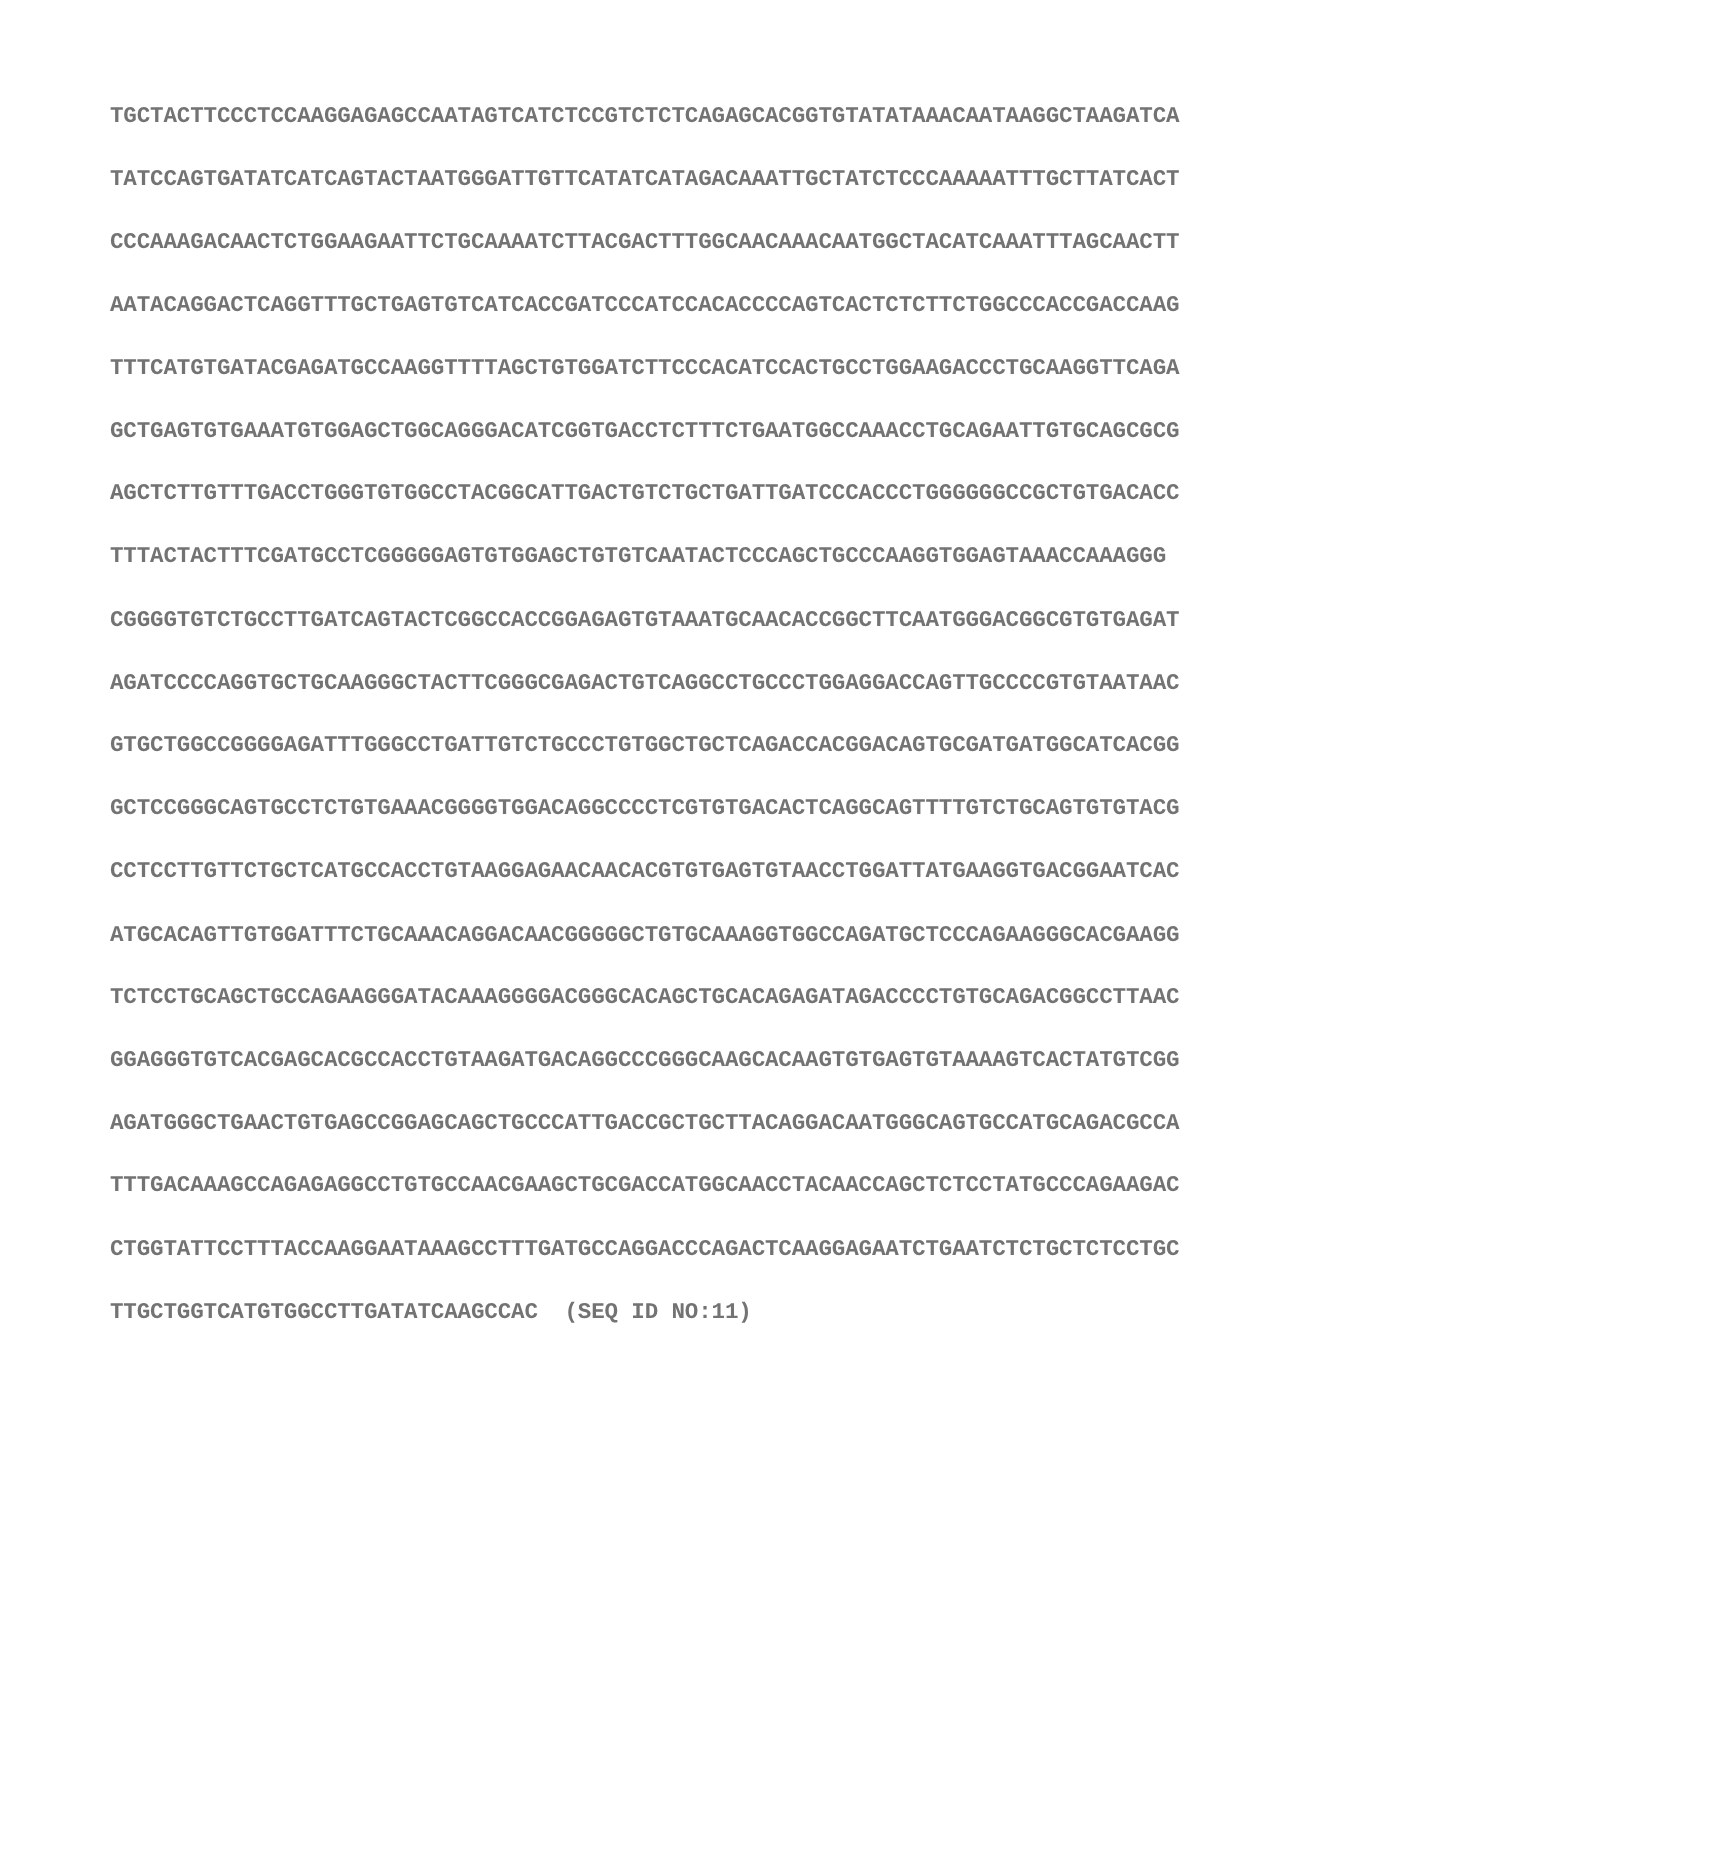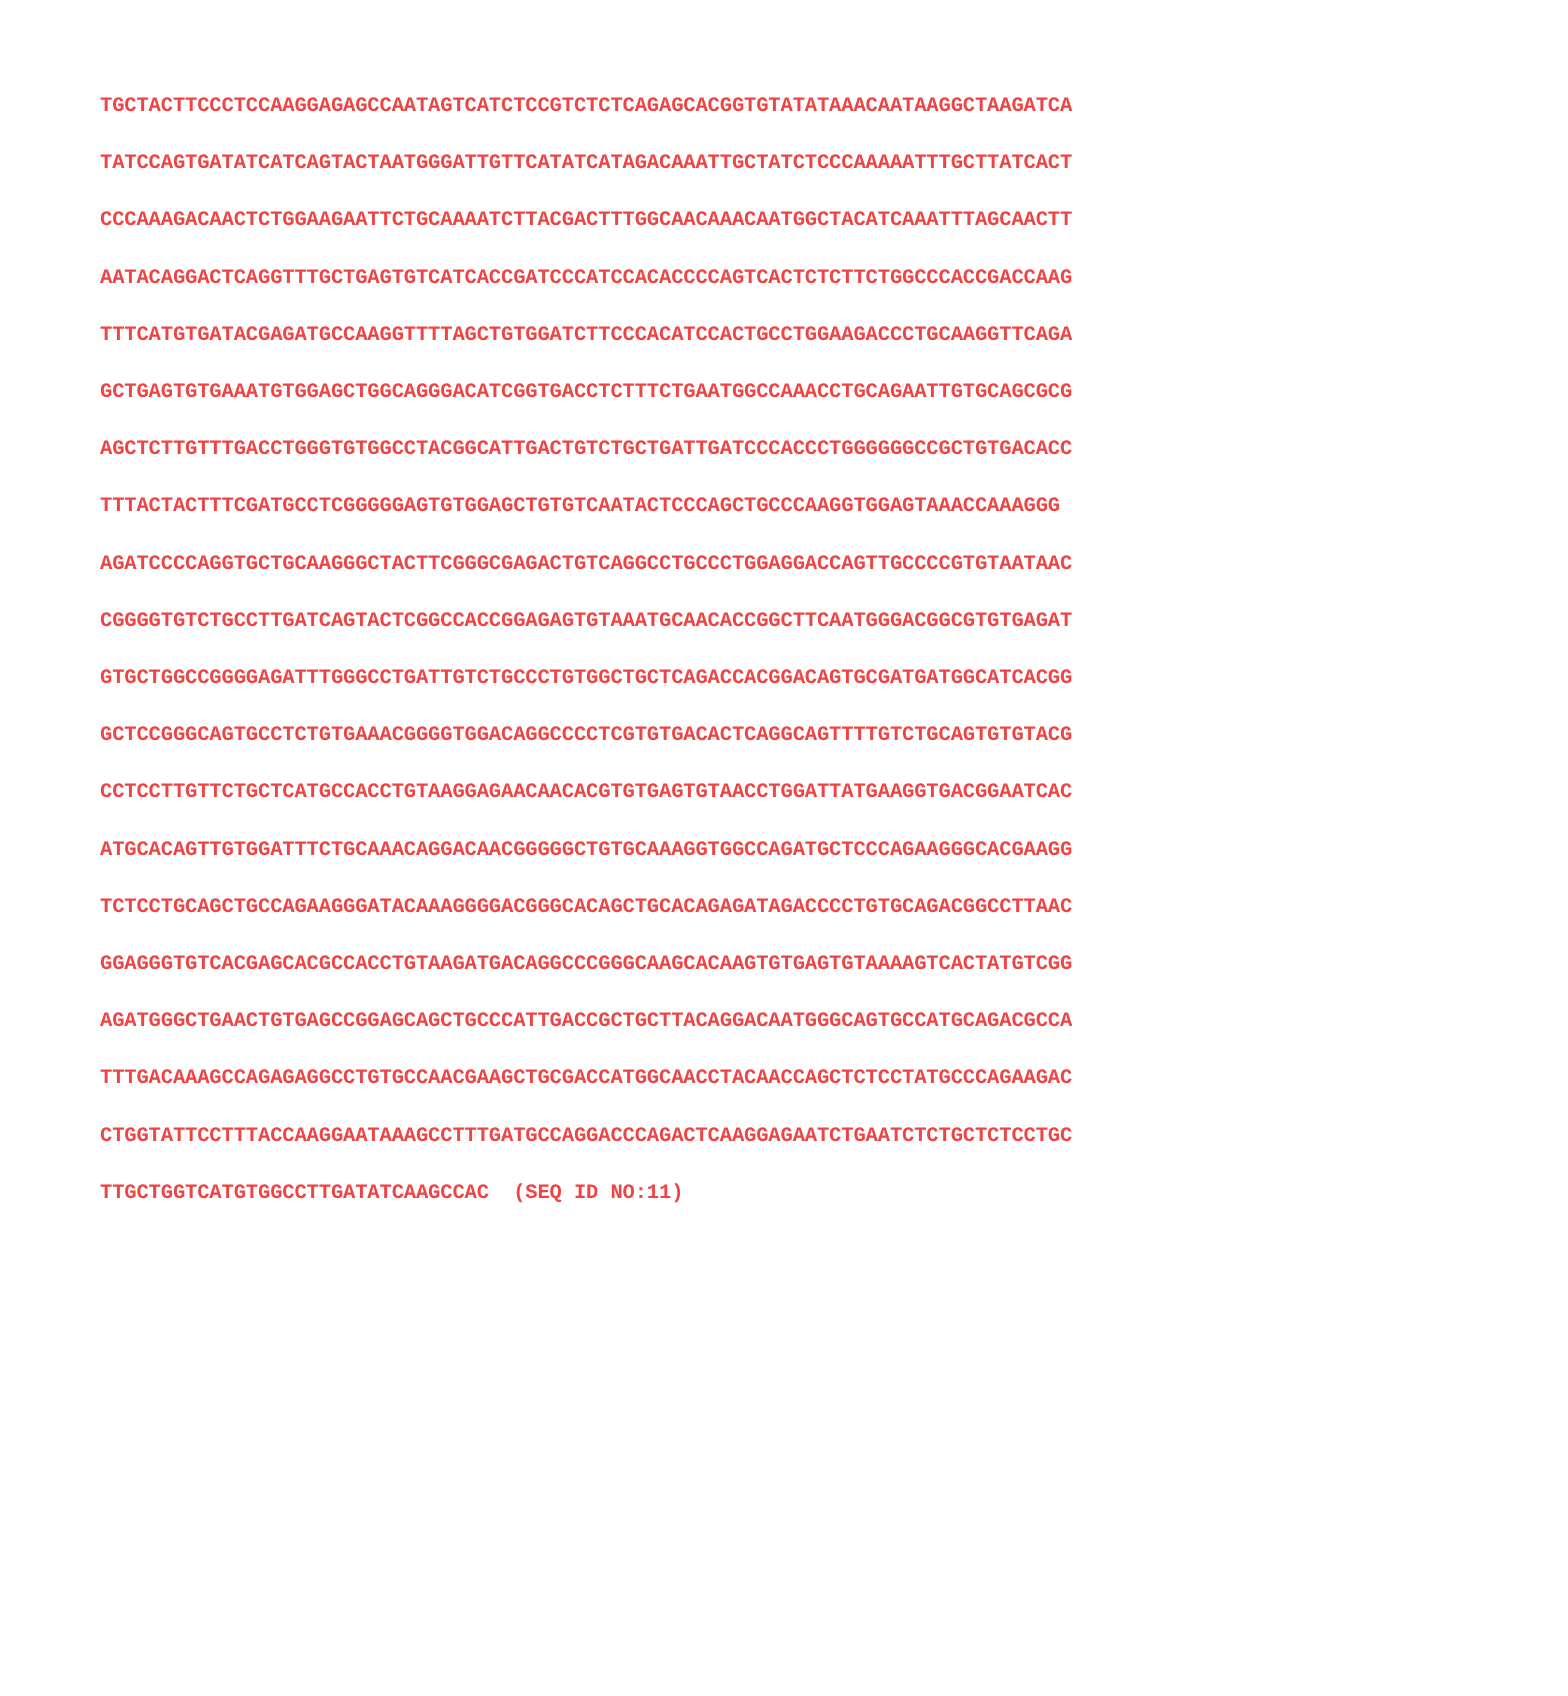--- a/index.html
+++ b/index.html
@@ -24,21 +24,21 @@
   .sequence-block {
     margin: 0 0 0 100px;
     width: 1380px;
   }
   .seq-line {
     font-family: "Liberation Mono", monospace;
     font-size: 20.5px;
     line-height: 57.2px;
     letter-spacing: -0.15px;
     white-space: pre;
-    color: #ef4444;
+    color: #737373;
     font-weight: 700;
     -webkit-font-smoothing: none;
     text-rendering: geometricPrecision;
   }
   .seq-line.last {
     letter-spacing: -0.15px;
   }
 </style>
 </head>
 <body>
@@ -46,22 +46,22 @@
 <div class="page">
   <div class="sequence-block">
     <div class="seq-line">TGCTACTTCCCTCCAAGGAGAGCCAATAGTCATCTCCGTCTCTCAGAGCACGGTGTATATAAACAATAAGGCTAAGATCA</div>
     <div class="seq-line">TATCCAGTGATATCATCAGTACTAATGGGATTGTTCATATCATAGACAAATTGCTATCTCCCAAAAATTTGCTTATCACT</div>
     <div class="seq-line">CCCAAAGACAACTCTGGAAGAATTCTGCAAAATCTTACGACTTTGGCAACAAACAATGGCTACATCAAATTTAGCAACTT</div>
     <div class="seq-line">AATACAGGACTCAGGTTTGCTGAGTGTCATCACCGATCCCATCCACACCCCAGTCACTCTCTTCTGGCCCACCGACCAAG</div>
     <div class="seq-line">TTTCATGTGATACGAGATGCCAAGGTTTTAGCTGTGGATCTTCCCACATCCACTGCCTGGAAGACCCTGCAAGGTTCAGA</div>
     <div class="seq-line">GCTGAGTGTGAAATGTGGAGCTGGCAGGGACATCGGTGACCTCTTTCTGAATGGCCAAACCTGCAGAATTGTGCAGCGCG</div>
     <div class="seq-line">AGCTCTTGTTTGACCTGGGTGTGGCCTACGGCATTGACTGTCTGCTGATTGATCCCACCCTGGGGGGCCGCTGTGACACC</div>
     <div class="seq-line">TTTACTACTTTCGATGCCTCGGGGGAGTGTGGAGCTGTGTCAATACTCCCAGCTGCCCAAGGTGGAGTAAACCAAAGGG</div>
+    <div class="seq-line">CGGGGTGTCTGCCTTGATCAGTACTCGGCCACCGGAGAGTGTAAATGCAACACCGGCTTCAATGGGACGGCGTGTGAGAT</div>
     <div class="seq-line">AGATCCCCAGGTGCTGCAAGGGCTACTTCGGGCGAGACTGTCAGGCCTGCCCTGGAGGACCAGTTGCCCCGTGTAATAAC</div>
-    <div class="seq-line">CGGGGTGTCTGCCTTGATCAGTACTCGGCCACCGGAGAGTGTAAATGCAACACCGGCTTCAATGGGACGGCGTGTGAGAT</div>
     <div class="seq-line">GTGCTGGCCGGGGAGATTTGGGCCTGATTGTCTGCCCTGTGGCTGCTCAGACCACGGACAGTGCGATGATGGCATCACGG</div>
     <div class="seq-line">GCTCCGGGCAGTGCCTCTGTGAAACGGGGTGGACAGGCCCCTCGTGTGACACTCAGGCAGTTTTGTCTGCAGTGTGTACG</div>
     <div class="seq-line">CCTCCTTGTTCTGCTCATGCCACCTGTAAGGAGAACAACACGTGTGAGTGTAACCTGGATTATGAAGGTGACGGAATCAC</div>
     <div class="seq-line">ATGCACAGTTGTGGATTTCTGCAAACAGGACAACGGGGGCTGTGCAAAGGTGGCCAGATGCTCCCAGAAGGGCACGAAGG</div>
     <div class="seq-line">TCTCCTGCAGCTGCCAGAAGGGATACAAAGGGGACGGGCACAGCTGCACAGAGATAGACCCCTGTGCAGACGGCCTTAAC</div>
     <div class="seq-line">GGAGGGTGTCACGAGCACGCCACCTGTAAGATGACAGGCCCGGGCAAGCACAAGTGTGAGTGTAAAAGTCACTATGTCGG</div>
     <div class="seq-line">AGATGGGCTGAACTGTGAGCCGGAGCAGCTGCCCATTGACCGCTGCTTACAGGACAATGGGCAGTGCCATGCAGACGCCA</div>
     <div class="seq-line">TTTGACAAAGCCAGAGAGGCCTGTGCCAACGAAGCTGCGACCATGGCAACCTACAACCAGCTCTCCTATGCCCAGAAGAC</div>
     <div class="seq-line">CTGGTATTCCTTTACCAAGGAATAAAGCCTTTGATGCCAGGACCCAGACTCAAGGAGAATCTGAATCTCTGCTCTCCTGC</div>
     <div class="seq-line last">TTGCTGGTCATGTGGCCTTGATATCAAGCCAC  (SEQ ID NO:11)</div>

